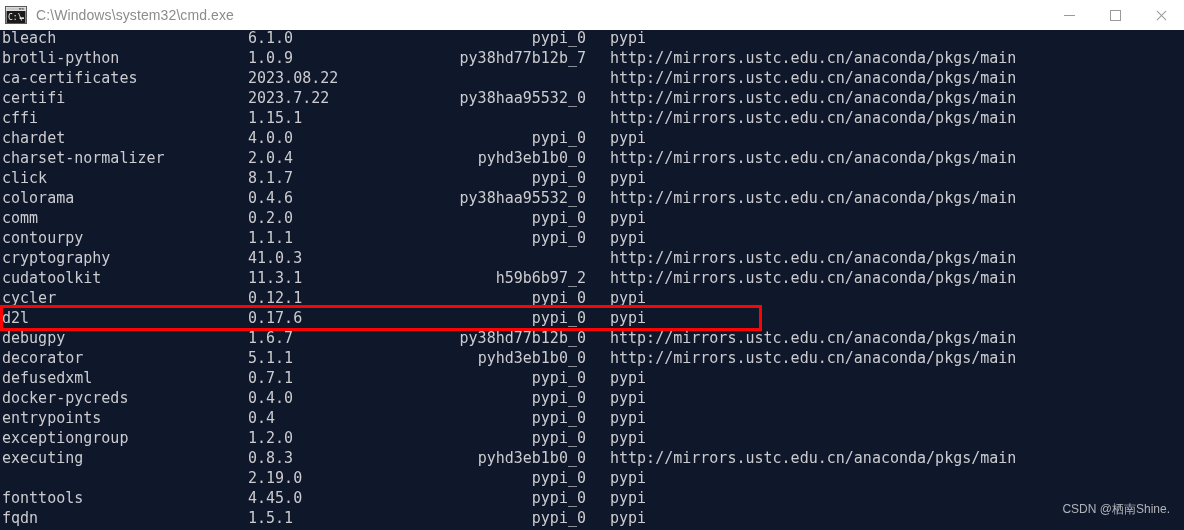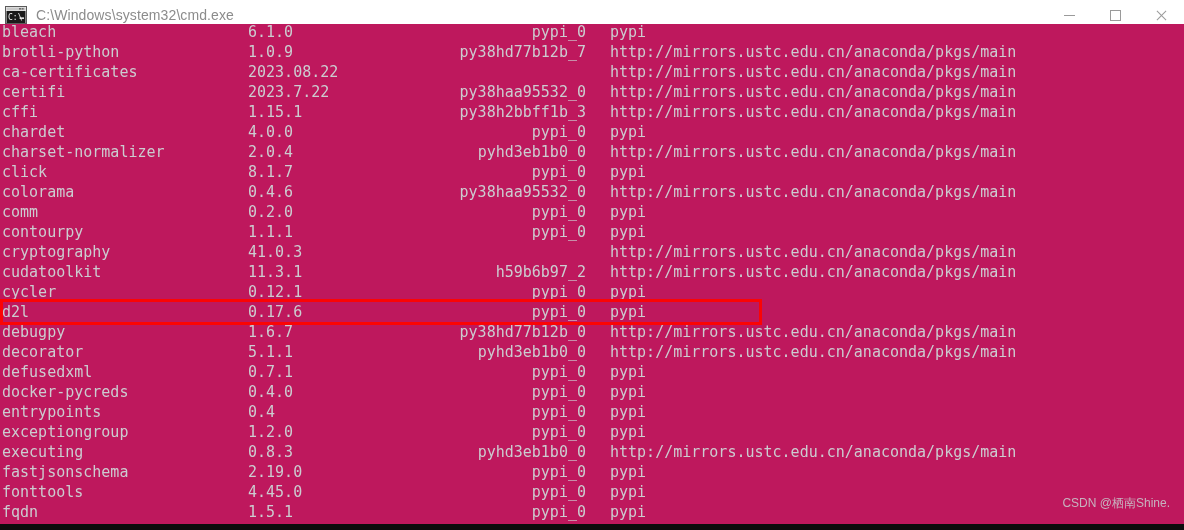--- a/index.html
+++ b/index.html
@@ -94,24 +94,24 @@
     width: 13px;
     height: 0;
     border-top: 1.4px solid #9a9a9a;
   }
   .wc .glyph-close::before { transform: rotate(45deg); }
   .wc .glyph-close::after  { transform: rotate(-45deg); }
 
   
   #console {
     position: absolute;
-    top: 24px; left: 0;
+    top: 30px; left: 0;
     width: 1184px;
     height: 500px;
-    background: #be185d;
+    background: #0f172a;
     overflow: hidden;
   }
   #console-lines {
     position: absolute;
     top: 0; left: 0;
     width: 1184px;
   }
   .line {
     position: relative;
     height: 20px;
@@ -198,39 +198,39 @@
       </div>
     </div>
   </div>
 
   <div id="console">
     <div id="console-lines" style="top: -2px;">
         <div class="line"><span class="col-name">bleach</span><span class="col-version">6.1.0</span><span class="col-build">pypi_0</span><span class="col-channel">pypi</span></div>
         <div class="line"><span class="col-name">brotli-python</span><span class="col-version">1.0.9</span><span class="col-build">py38hd77b12b_7</span><span class="col-channel">http://mirrors.ustc.edu.cn/anaconda/pkgs/main</span></div>
         <div class="line"><span class="col-name">ca-certificates</span><span class="col-version">2023.08.22</span><span class="col-channel">http://mirrors.ustc.edu.cn/anaconda/pkgs/main</span></div>
         <div class="line"><span class="col-name">certifi</span><span class="col-version">2023.7.22</span><span class="col-build">py38haa95532_0</span><span class="col-channel">http://mirrors.ustc.edu.cn/anaconda/pkgs/main</span></div>
-        <div class="line"><span class="col-name">cffi</span><span class="col-version">1.15.1</span><span class="col-build">py38h2bbff1b_3</span><span class="col-channel">http://mirrors.ustc.edu.cn/anaconda/pkgs/main</span></div>
+        <div class="line"><span class="col-name">cffi</span><span class="col-version">1.15.1</span><span class="col-channel">http://mirrors.ustc.edu.cn/anaconda/pkgs/main</span></div>
         <div class="line"><span class="col-name">chardet</span><span class="col-version">4.0.0</span><span class="col-build">pypi_0</span><span class="col-channel">pypi</span></div>
         <div class="line"><span class="col-name">charset-normalizer</span><span class="col-version">2.0.4</span><span class="col-build">pyhd3eb1b0_0</span><span class="col-channel">http://mirrors.ustc.edu.cn/anaconda/pkgs/main</span></div>
         <div class="line"><span class="col-name">click</span><span class="col-version">8.1.7</span><span class="col-build">pypi_0</span><span class="col-channel">pypi</span></div>
         <div class="line"><span class="col-name">colorama</span><span class="col-version">0.4.6</span><span class="col-build">py38haa95532_0</span><span class="col-channel">http://mirrors.ustc.edu.cn/anaconda/pkgs/main</span></div>
         <div class="line"><span class="col-name">comm</span><span class="col-version">0.2.0</span><span class="col-build">pypi_0</span><span class="col-channel">pypi</span></div>
         <div class="line"><span class="col-name">contourpy</span><span class="col-version">1.1.1</span><span class="col-build">pypi_0</span><span class="col-channel">pypi</span></div>
         <div class="line"><span class="col-name">cryptography</span><span class="col-version">41.0.3</span><span class="col-channel">http://mirrors.ustc.edu.cn/anaconda/pkgs/main</span></div>
         <div class="line"><span class="col-name">cudatoolkit</span><span class="col-version">11.3.1</span><span class="col-build">h59b6b97_2</span><span class="col-channel">http://mirrors.ustc.edu.cn/anaconda/pkgs/main</span></div>
         <div class="line"><span class="col-name">cycler</span><span class="col-version">0.12.1</span><span class="col-build">pypi_0</span><span class="col-channel">pypi</span></div>
         <div class="line"><span class="col-name">d2l</span><span class="col-version">0.17.6</span><span class="col-build">pypi_0</span><span class="col-channel">pypi</span></div>
         <div class="line"><span class="col-name">debugpy</span><span class="col-version">1.6.7</span><span class="col-build">py38hd77b12b_0</span><span class="col-channel">http://mirrors.ustc.edu.cn/anaconda/pkgs/main</span></div>
         <div class="line"><span class="col-name">decorator</span><span class="col-version">5.1.1</span><span class="col-build">pyhd3eb1b0_0</span><span class="col-channel">http://mirrors.ustc.edu.cn/anaconda/pkgs/main</span></div>
         <div class="line"><span class="col-name">defusedxml</span><span class="col-version">0.7.1</span><span class="col-build">pypi_0</span><span class="col-channel">pypi</span></div>
         <div class="line"><span class="col-name">docker-pycreds</span><span class="col-version">0.4.0</span><span class="col-build">pypi_0</span><span class="col-channel">pypi</span></div>
         <div class="line"><span class="col-name">entrypoints</span><span class="col-version">0.4</span><span class="col-build">pypi_0</span><span class="col-channel">pypi</span></div>
         <div class="line"><span class="col-name">exceptiongroup</span><span class="col-version">1.2.0</span><span class="col-build">pypi_0</span><span class="col-channel">pypi</span></div>
         <div class="line"><span class="col-name">executing</span><span class="col-version">0.8.3</span><span class="col-build">pyhd3eb1b0_0</span><span class="col-channel">http://mirrors.ustc.edu.cn/anaconda/pkgs/main</span></div>
-        <div class="line"><span class="col-name">fastjsonschema</span><span class="col-version">2.19.0</span><span class="col-build">pypi_0</span><span class="col-channel">pypi</span></div>
+        <div class="line"><span class="col-version">2.19.0</span><span class="col-build">pypi_0</span><span class="col-channel">pypi</span></div>
         <div class="line"><span class="col-name">fonttools</span><span class="col-version">4.45.0</span><span class="col-build">pypi_0</span><span class="col-channel">pypi</span></div>
         <div class="line"><span class="col-name">fqdn</span><span class="col-version">1.5.1</span><span class="col-build">pypi_0</span><span class="col-channel">pypi</span></div>
       </div>
     <div id="highlight-box" style="top: 275px; border-color: rgb(251, 4, 4);"></div>
     <div id="watermark">CSDN @栖南Shine.</div>
   </div>
 
 </div>
 
 </body></html>

